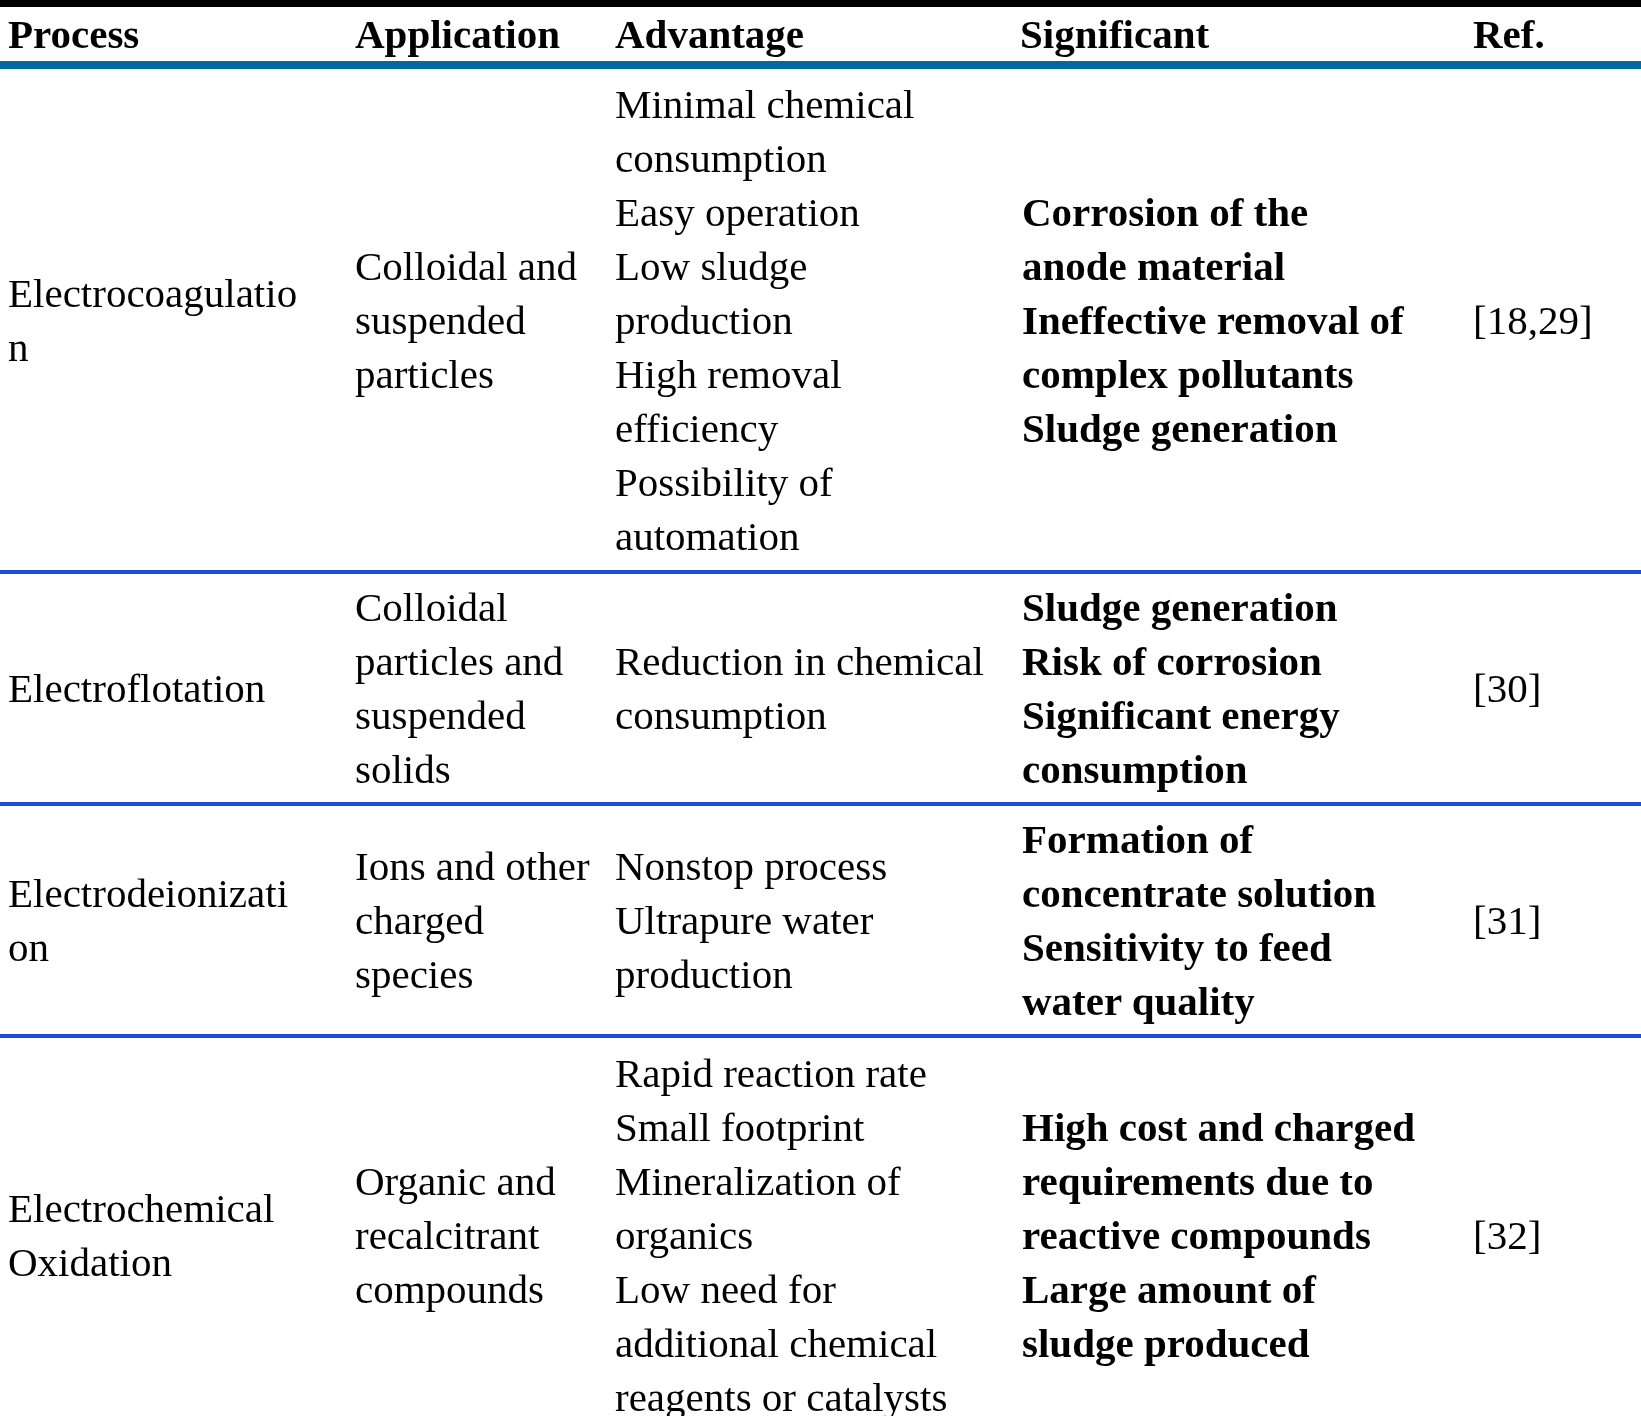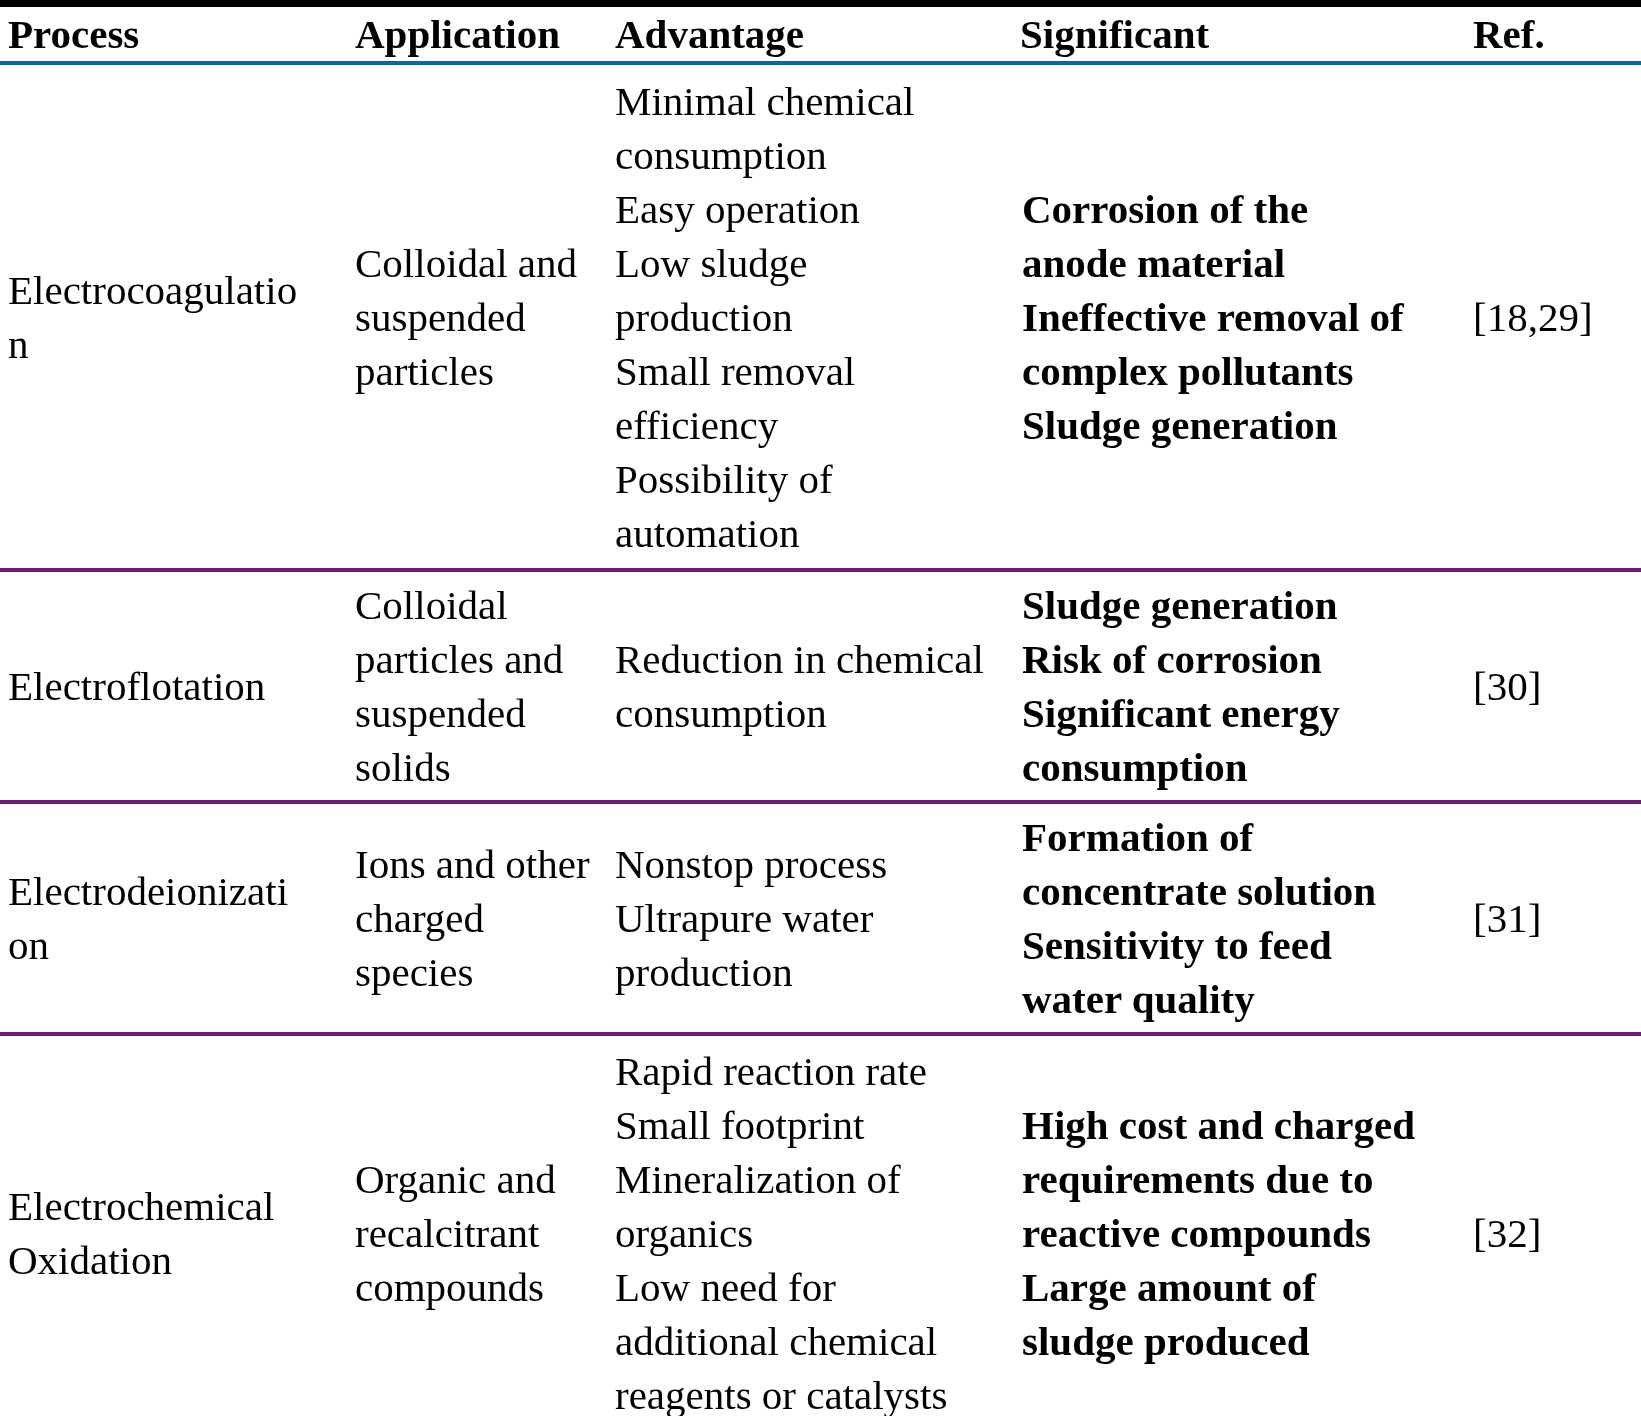--- a/index.html
+++ b/index.html
@@ -31,28 +31,28 @@
 
   th, td {
     vertical-align: middle;
     text-align: left;
     font-weight: normal;
     padding: 6px 8px 6px 8px;
     overflow: hidden;
   }
   thead th {
     border-top: 7px solid #000000;
-    border-bottom: 4px solid #0369a1;
+    border-bottom: 8px solid #0369a1;
     font-weight: bold;
     padding-top: 0;
     padding-bottom: 0;
     height: 53px;
   }
   tbody tr.sep td {
-    border-bottom: 4px solid #701a75;
+    border-bottom: 4px solid #1d4ed8;
   }
   tr.row-1 { height: 507px; }
   tr.row-2 { height: 228px; }
   tr.row-3 { height: 227px; }
   tr.row-4 { height: 396px; }
 
   td.process {
     padding-right: 39px;
     overflow-wrap: anywhere;
     word-break: break-word;
@@ -85,21 +85,21 @@
       </tr>
     </thead>
     <tbody>
       <tr class="row-1 sep">
         <td class="process">Electrocoagulation</td>
         <td class="application">Colloidal and suspended particles</td>
         <td class="advantage">
             <div>Minimal chemical consumption</div>
             <div>Easy operation</div>
             <div>Low sludge production</div>
-            <div>Small removal efficiency</div>
+            <div>High removal efficiency</div>
             <div>Possibility of automation</div>
           </td>
         <td class="disadvantage">
             <div>Corrosion of the anode material</div>
             <div>Ineffective removal of complex pollutants</div>
             <div>Sludge generation</div>
           </td>
         <td class="ref">[18,29]</td>
       </tr>
       <tr class="row-2 sep">

